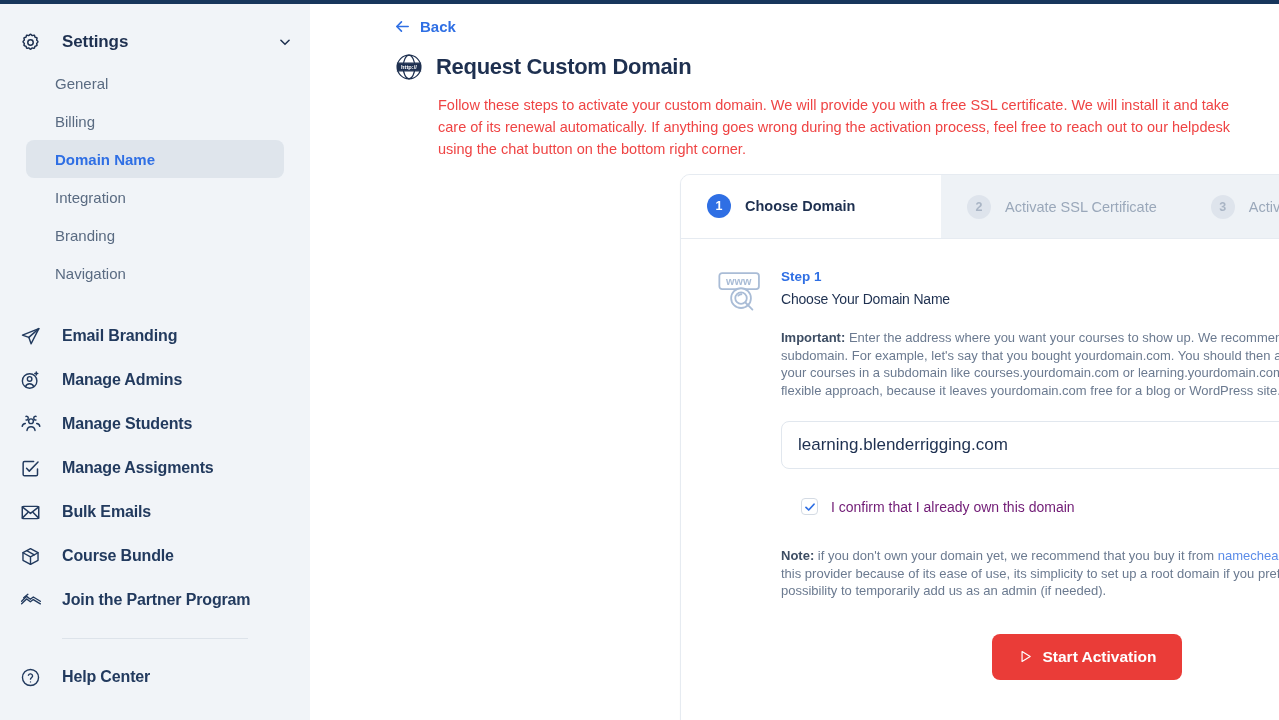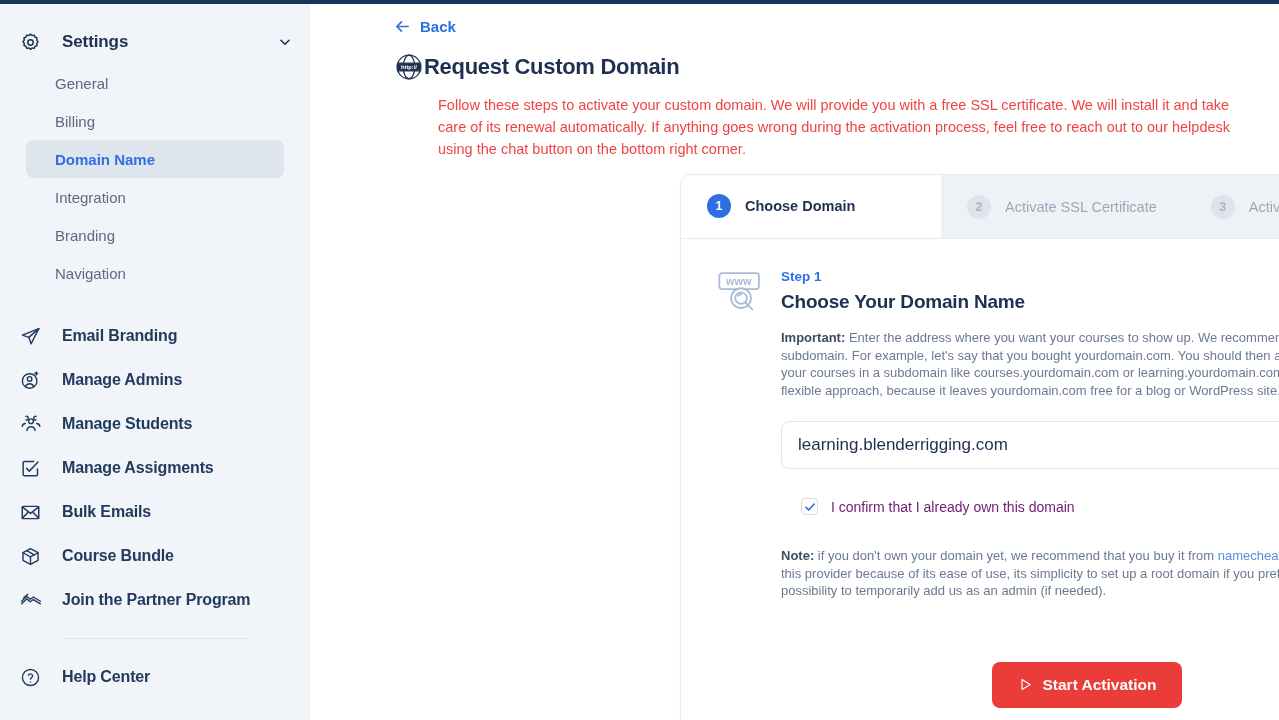--- a/index.html
+++ b/index.html
@@ -74,21 +74,21 @@
     overflow: hidden;
     padding-left: 84px;
   }
   .back {
     display: inline-flex; align-items: center; gap: 9px;
     margin-top: 14px;
     color: #2f6fe4; font-size: 15px; font-weight: 600;
     cursor: pointer;
   }
   .page-title-row {
-    display: flex; align-items: center; 
+    display: flex; align-items: center; gap: 12px;
     margin-top: 13px;
   }
   .page-title {
     font-size: 22px; font-weight: 700; color: #1e3050;
     letter-spacing: -0.3px;
   }
   .page-desc {
     margin-top: 12px;
     width: 810px;
     font-size: 14.5px; line-height: 22px; color: #ef4444;
@@ -130,21 +130,21 @@
     display:flex; align-items:center; justify-content:center;
     font-size: 12.5px; font-weight: 700;
     flex: 0 0 24px;
   }
   .tab.active .num { background: #2f6fe4; color: #fff; }
 
   .cardbody { padding: 30px 36px 0 36px; }
   .step-head { display: flex; align-items: flex-start; gap: 15px; }
   .step-kicker { font-size: 13.5px; font-weight: 700; color: #2f6fe4; line-height: 16px; }
   .step-title {
-    font-size: 19px; font-weight: 700; color: #1e3050;
+    font-size: 14px; font-weight: 400; color: #1e3050;
     margin-top: 6px; letter-spacing: -0.2px;
   }
   .body-text {
     margin-top: 14px; margin-left: 64px;
     width: 608px;
     font-size: 13px; line-height: 17.5px; color: #6b7a90;
   }
   .body-text b { color: #3d4d63; font-weight: 700; }
   .domain-input {
     margin-top: 22px; margin-left: 64px;
@@ -177,21 +177,20 @@
   .note a { color: #5b8ce8; text-decoration: none; }
   .btn-wrap { display: flex; justify-content: center; margin-top: 34px; }
   .btn-start {
     display: inline-flex; align-items: center; gap: 10px;
     background: #ea3c38; color: #fff;
     border: none; border-radius: 8px;
     height: 46px; padding: 0 26px;
     font-family: "Liberation Sans", sans-serif;
     font-size: 15.5px; font-weight: 600;
     cursor: pointer;
-    margin-top: 28px;
   }
   svg { display: block; }
 </style>
 </head>
 <body>
 
 <div class="topstrip"></div>
 
 <div class="app">
 

